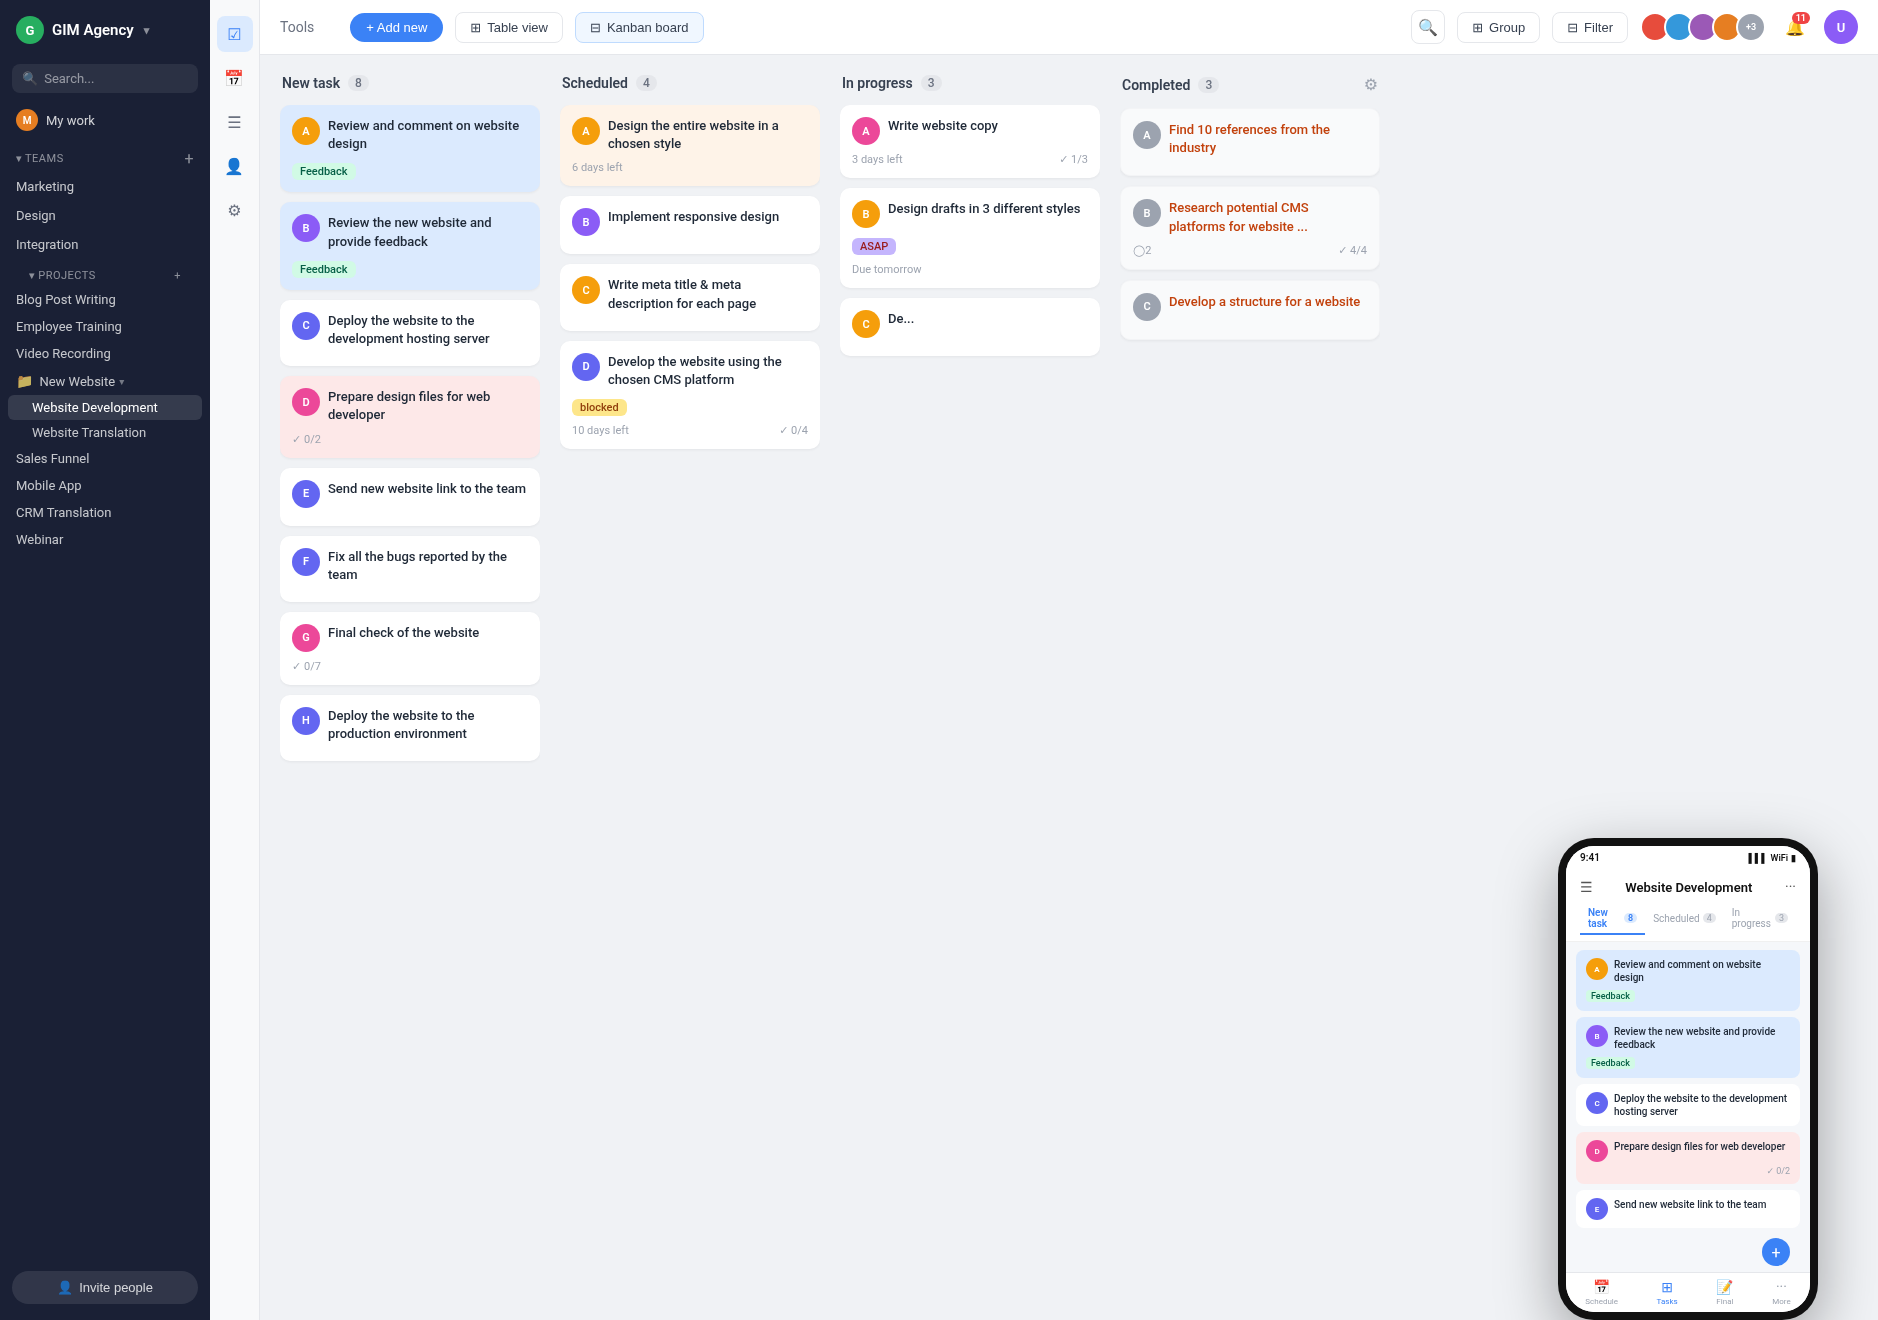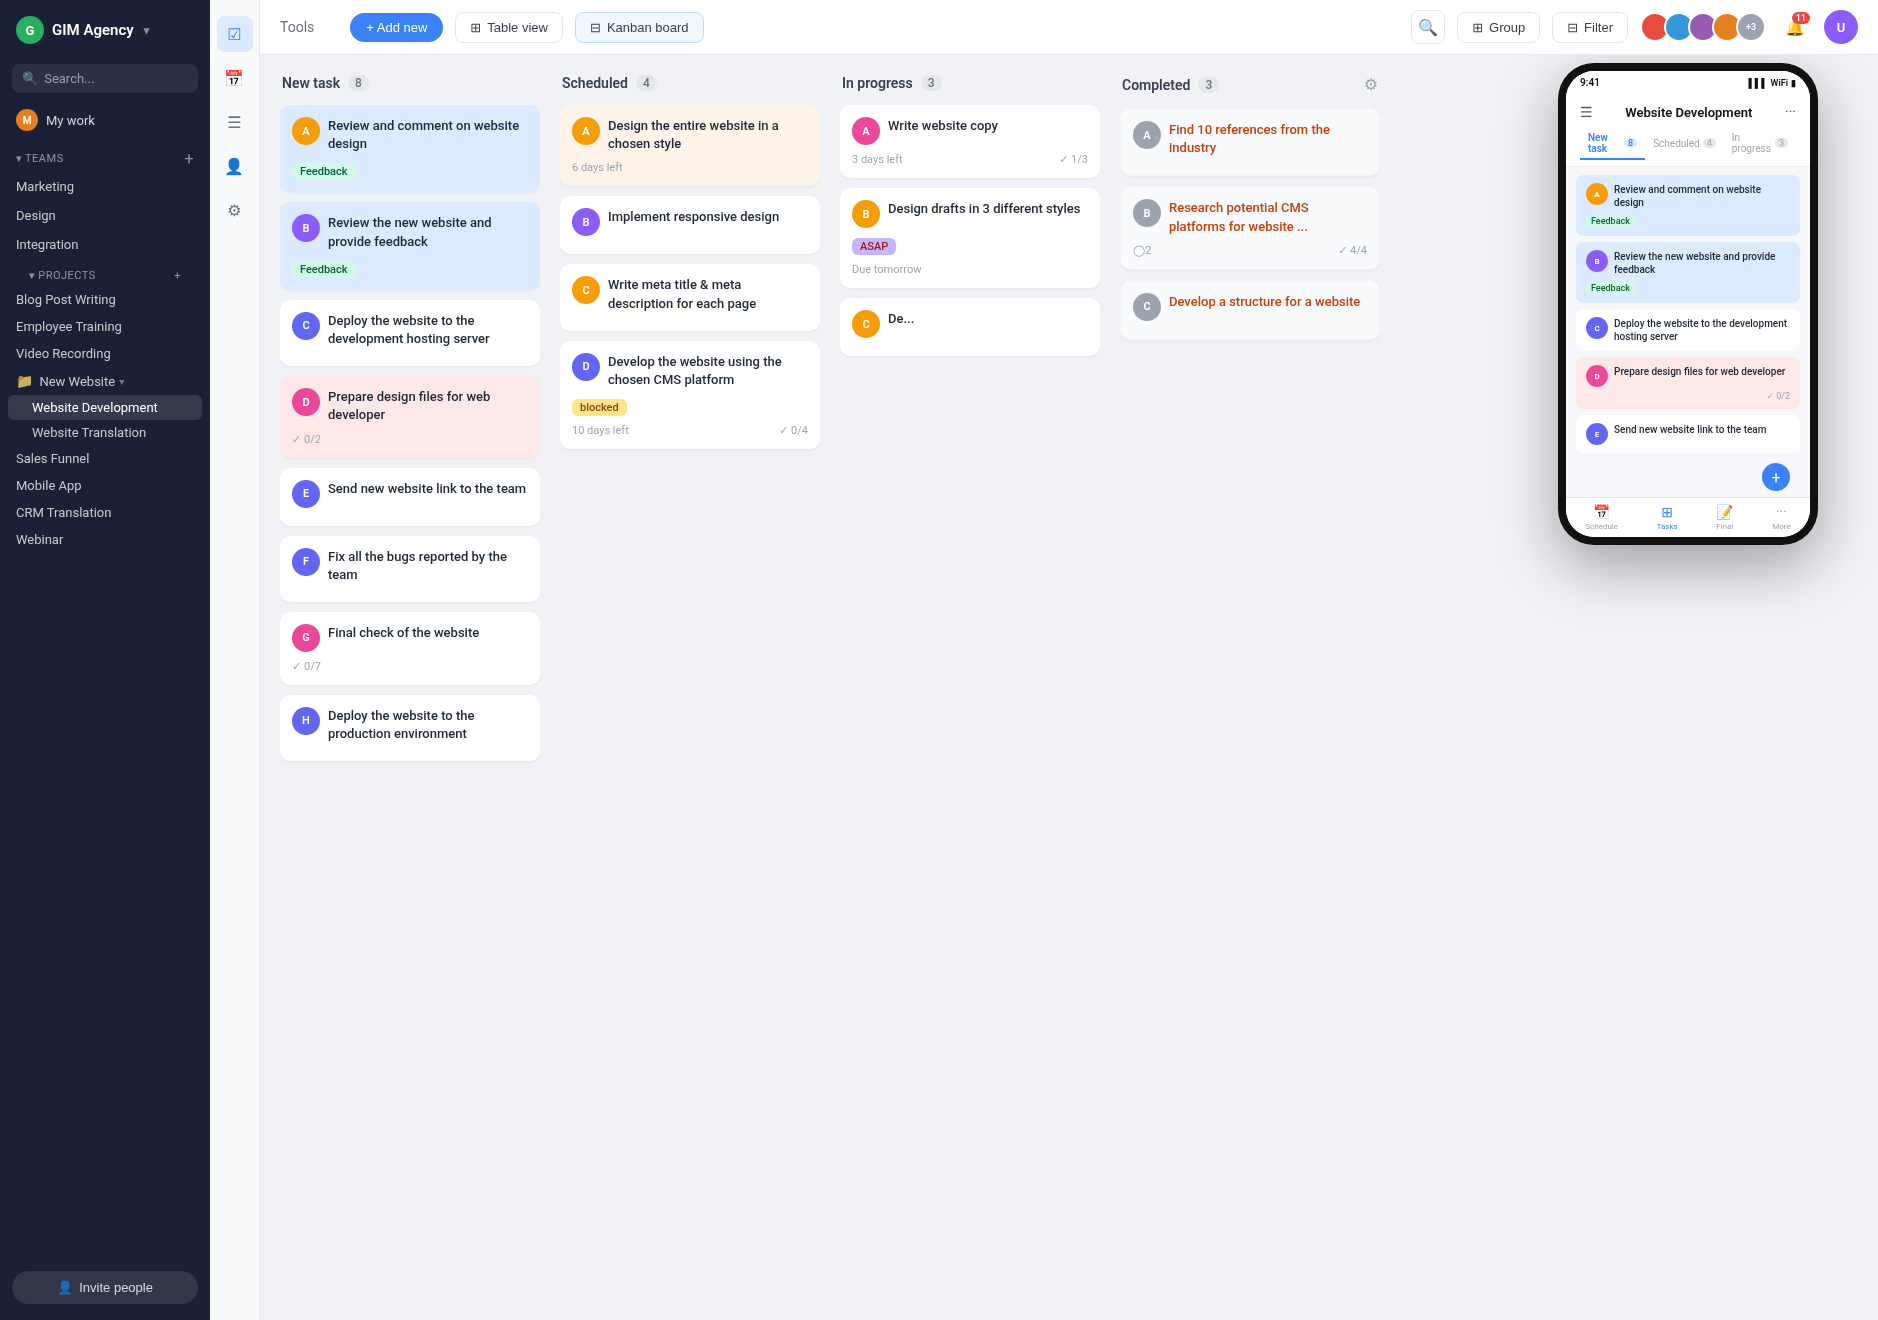--- a/index.html
+++ b/index.html
@@ -70,21 +70,21 @@
     .card-footer { display: flex; align-items: center; justify-content: space-between; margin-top: 8px; }
     .card-days { font-size: 11px; color: #9ca3af; }
     .card-checks { font-size: 11px; color: #9ca3af; display: flex; align-items: center; gap: 2px; }
     .card-comments { font-size: 11px; color: #9ca3af; display: flex; align-items: center; gap: 2px; }
 
     
     .completed-card { background: #f9fafb; border: 1px solid #f3f4f6; }
     .completed-card .card-title { color: #c2410c; }
 
     
-    .mobile-overlay { position: absolute; right: 60px; top: 0; bottom: 0; display: flex; align-items: flex-start; z-index: 10; margin-top: 8px; }
+    .mobile-overlay { position: absolute; right: 60px; top: 0; bottom: 0; display: flex; align-items: flex-end; z-index: 10; margin-top: 8px; }
     .phone-frame { width: 260px; background: #111; border-radius: 36px; padding: 8px; box-shadow: 0 20px 60px rgba(0,0,0,0.35); }
     .phone-screen { background: #f5f7fa; border-radius: 28px; overflow: hidden; }
     .phone-status-bar { background: white; display: flex; align-items: center; justify-content: space-between; padding: 6px 14px; font-size: 10px; font-weight: 600; color: #111; }
     .phone-status-right { display: flex; align-items: center; gap: 3px; font-size: 9px; }
     .phone-header { background: white; padding: 10px 14px 6px; border-bottom: 1px solid #f0f0f0; }
     .phone-header-row { display: flex; align-items: center; justify-content: space-between; }
     .phone-hamburger { font-size: 14px; color: #555; cursor: pointer; }
     .phone-title { font-size: 13px; font-weight: 600; color: #111; }
     .phone-dots { font-size: 14px; color: #555; cursor: pointer; }
     .phone-tabs { display: flex; gap: 0; margin-top: 8px; }

